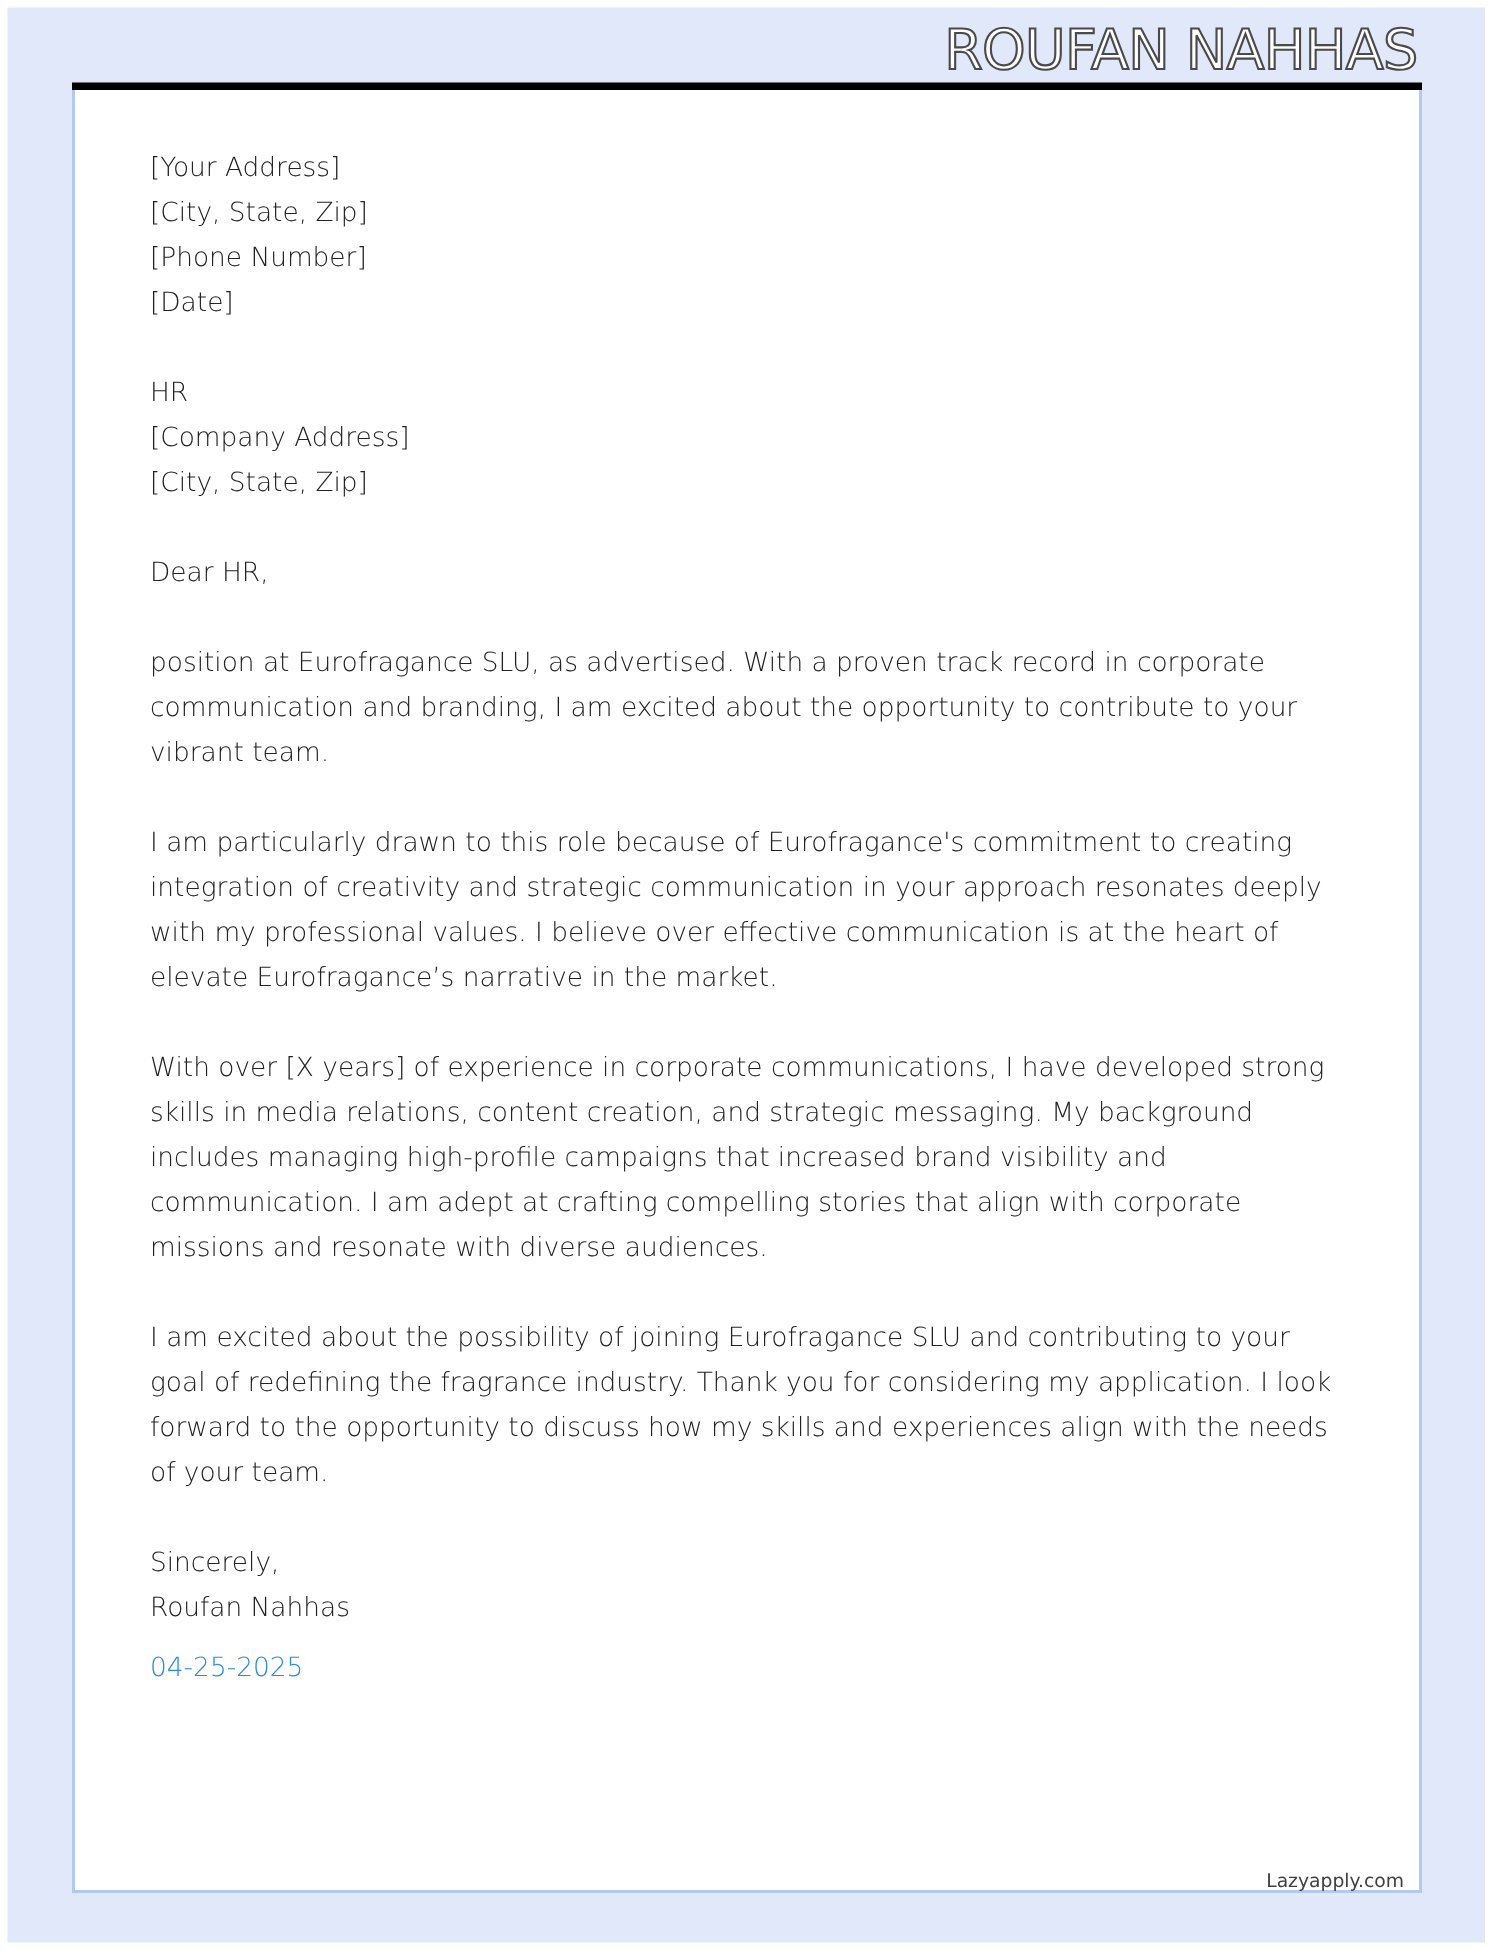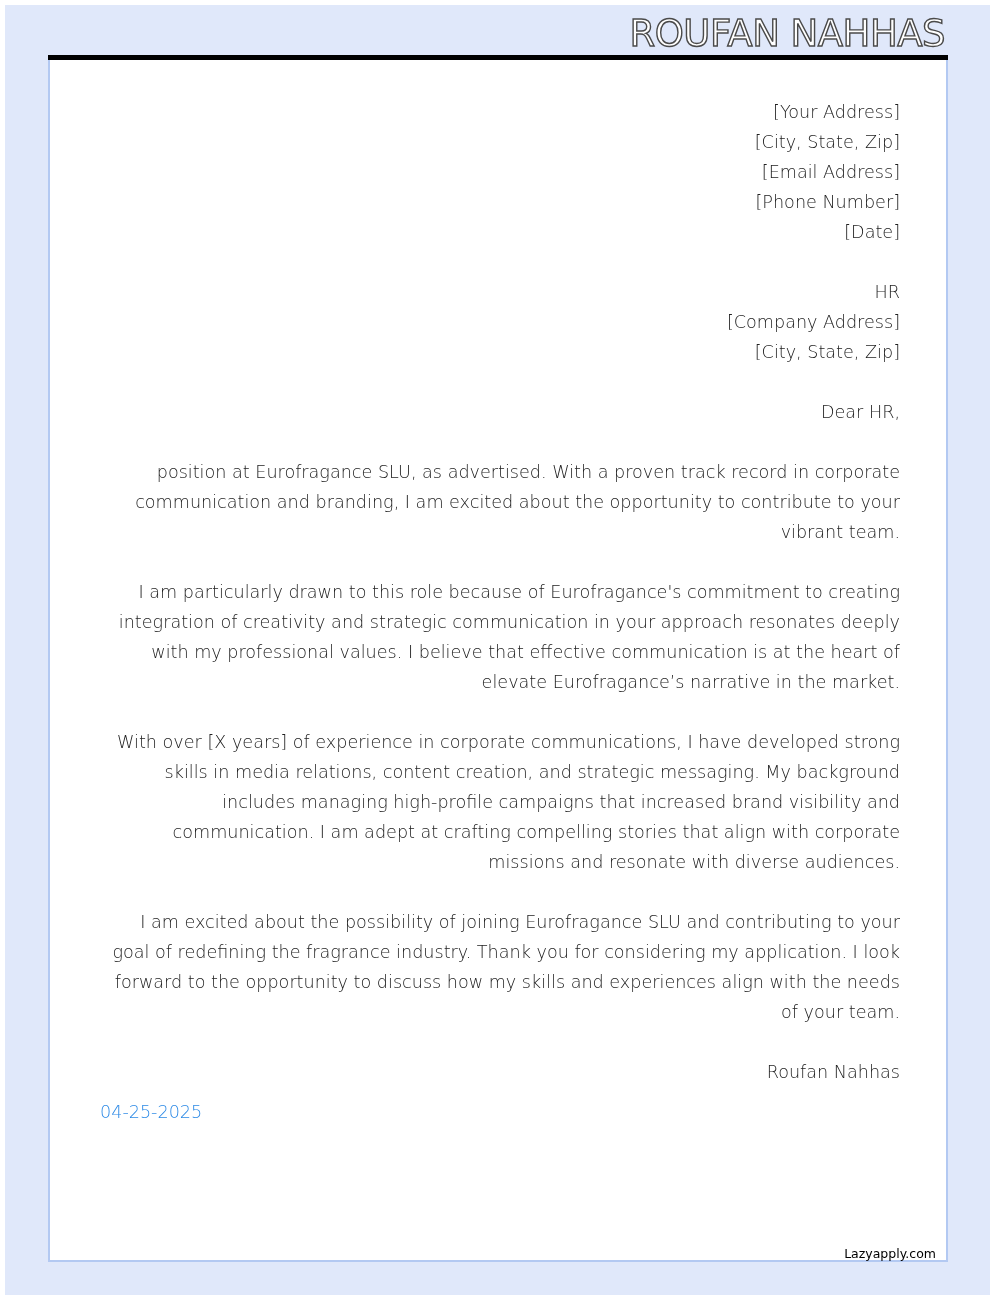--- a/index.html
+++ b/index.html
@@ -62,60 +62,58 @@
       font-family: "DejaVu Sans", sans-serif;
       font-size: 17.6px;
       line-height: 30px;
       color: #222222;
       font-weight: 300;
     }
     .letter .line {
       display: block;
       white-space: nowrap;
       height: 30px;
-      text-align: right;
     }
     .letter .gap {
       display: block;
       height: 30px;
     }
     .letter .para .line {
       white-space: nowrap;
     }
     .letter .date-line {
       color: #2d8ae6;
       display: block;
       height: 30px;
       margin-top: 10px;
     }
     .footer-brand {
       position: absolute;
       right: 60px;
       top: 1246px;
       font-family: "DejaVu Sans", sans-serif;
       font-size: 12.5px;
-      color: #000000;
+      color: #404040;
       white-space: nowrap;
     }
   </style>
 </head>
 <body>
 
 <div class="page-bg"></div>
 
 <div class="name-header">ROUFAN NAHHAS</div>
 <div class="header-rule"></div>
 
 <div class="card"></div>
 
 <div class="letter">
   <div>
     <span class="line">[Your Address]</span>
     <span class="line">[City, State, Zip]</span>
-    <span class="line">[Email Address]</span>
     <span class="line">[Phone Number]</span>
     <span class="line">[Date]</span>
   </div>
   <span class="gap"></span>
 
   <div>
     <span class="line">HR</span>
     <span class="line">[Company Address]</span>
     <span class="line">[City, State, Zip]</span>
   </div>
@@ -127,21 +125,21 @@
   <div class="para">
     <span class="line">position at Eurofragance SLU, as advertised. With a proven track record in corporate</span>
     <span class="line">communication and branding, I am excited about the opportunity to contribute to your</span>
     <span class="line">vibrant team.</span>
   </div>
   <span class="gap"></span>
 
   <div class="para">
     <span class="line">I am particularly drawn to this role because of Eurofragance's commitment to creating</span>
     <span class="line">integration of creativity and strategic communication in your approach resonates deeply</span>
-    <span class="line">with my professional values. I believe that effective communication is at the heart of</span>
+    <span class="line">with my professional values. I believe over effective communication is at the heart of</span>
     <span class="line">elevate Eurofragance’s narrative in the market.</span>
   </div>
   <span class="gap"></span>
 
   <div class="para">
     <span class="line">With over [X years] of experience in corporate communications, I have developed strong</span>
     <span class="line">skills in media relations, content creation, and strategic messaging. My background</span>
     <span class="line">includes managing high-profile campaigns that increased brand visibility and</span>
     <span class="line">communication. I am adept at crafting compelling stories that align with corporate</span>
     <span class="line">missions and resonate with diverse audiences.</span>
@@ -149,17 +147,18 @@
   <span class="gap"></span>
 
   <div class="para">
     <span class="line">I am excited about the possibility of joining Eurofragance SLU and contributing to your</span>
     <span class="line">goal of redefining the fragrance industry. Thank you for considering my application. I look</span>
     <span class="line">forward to the opportunity to discuss how my skills and experiences align with the needs</span>
     <span class="line">of your team.</span>
   </div>
   <span class="gap"></span>
 
+  <span class="line">Sincerely,</span>
   <span class="line">Roufan Nahhas</span>
   <span class="date-line">04-25-2025</span>
 </div>
 
 <div class="footer-brand">Lazyapply.com</div>
 
 </body></html>

